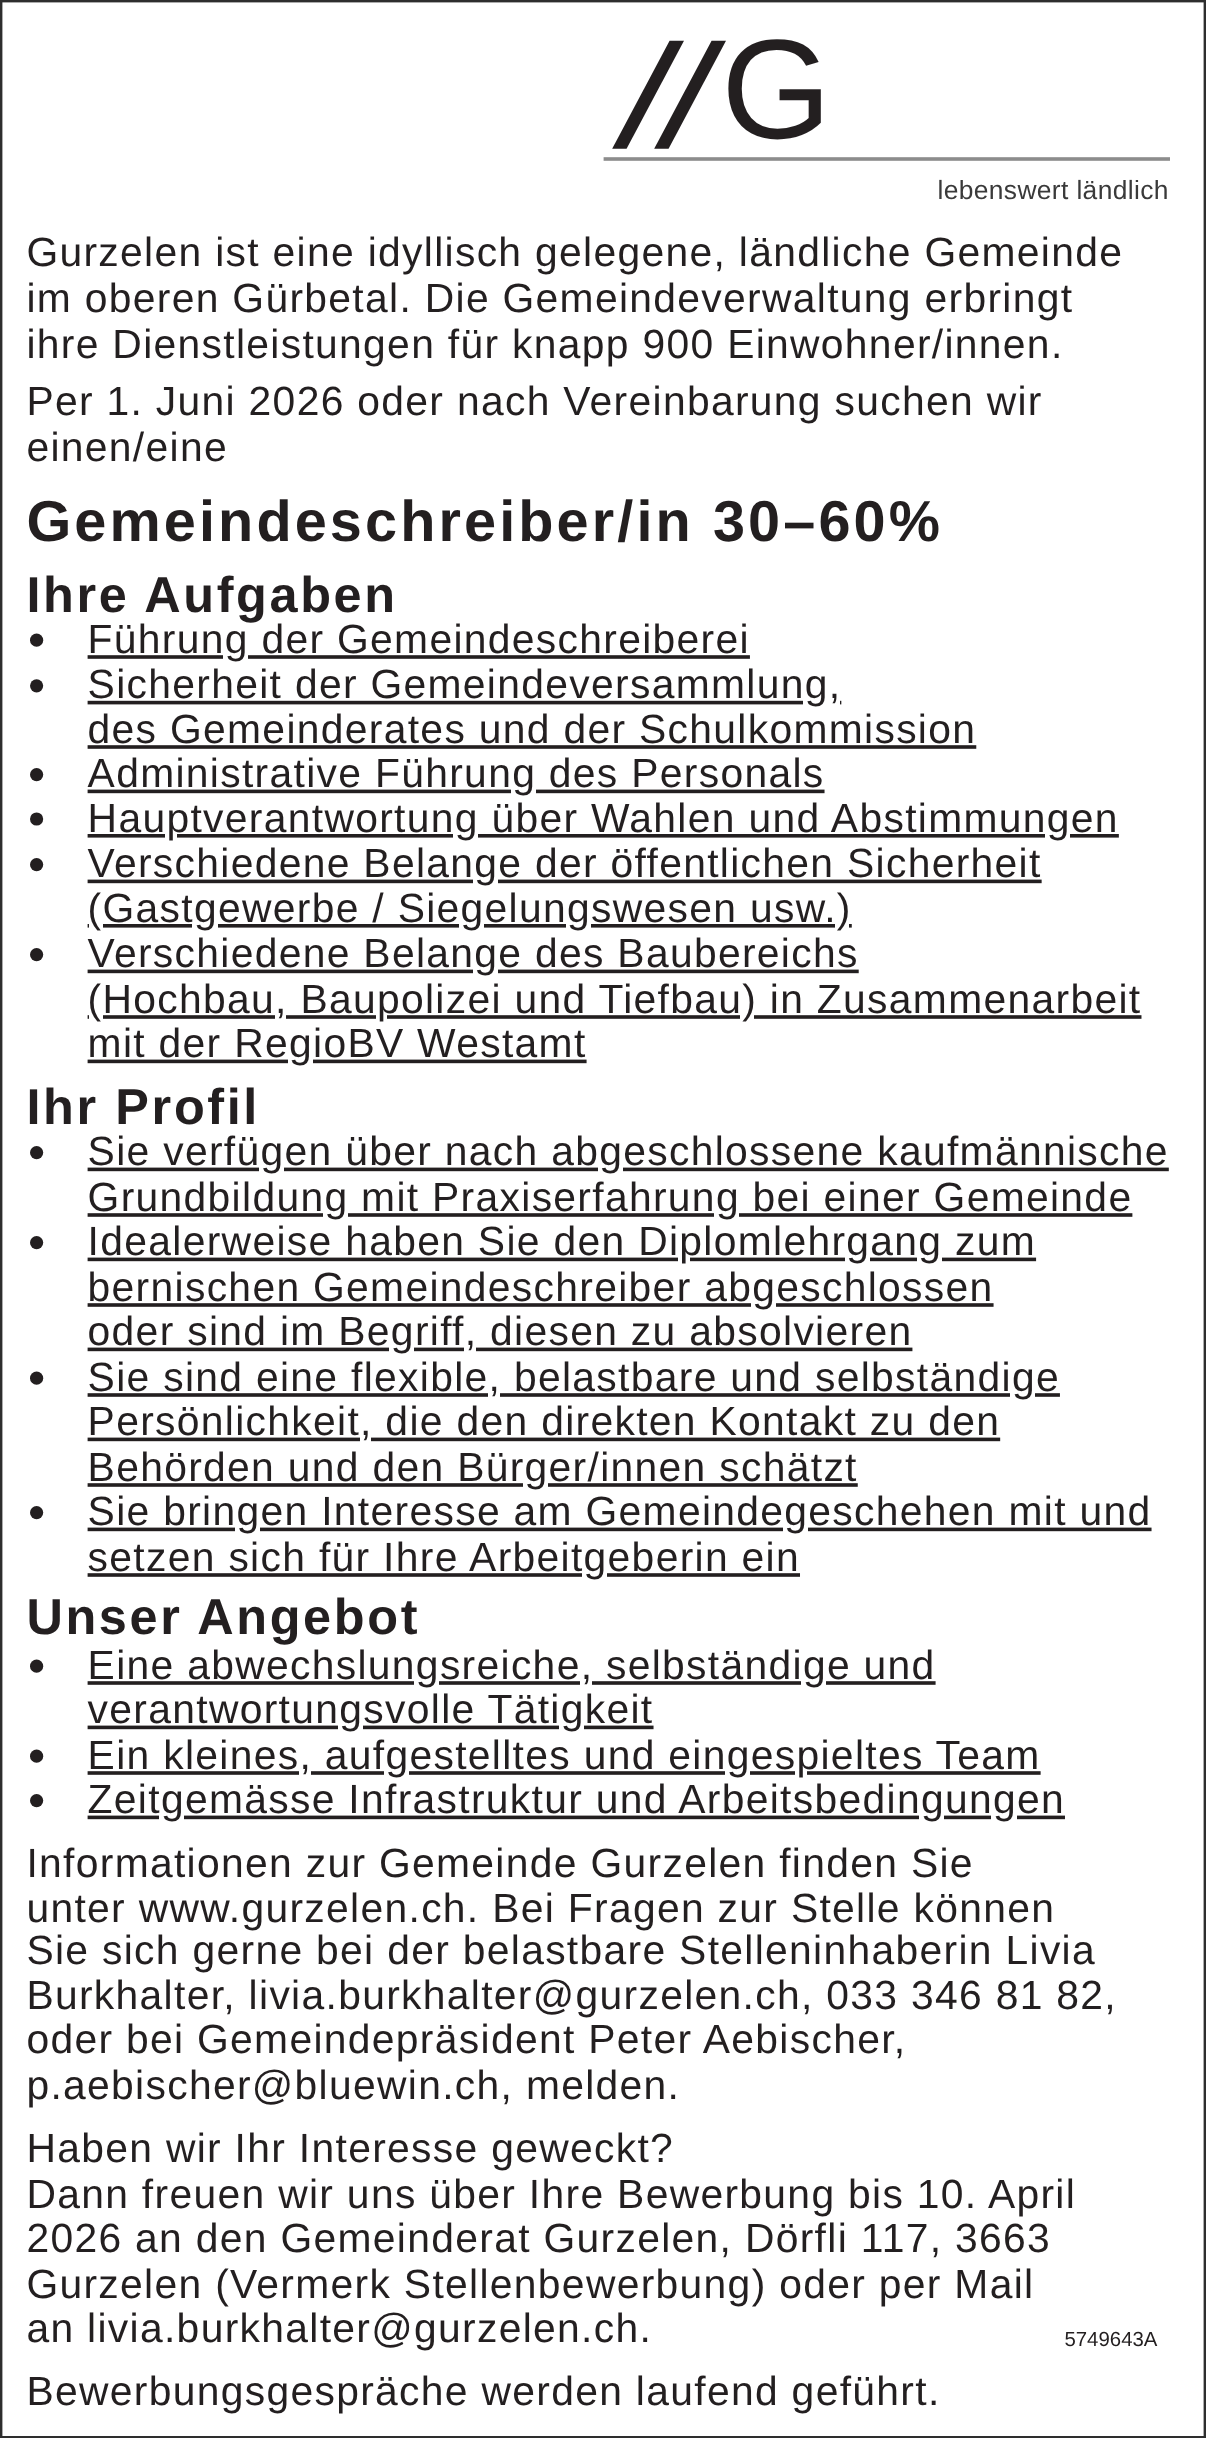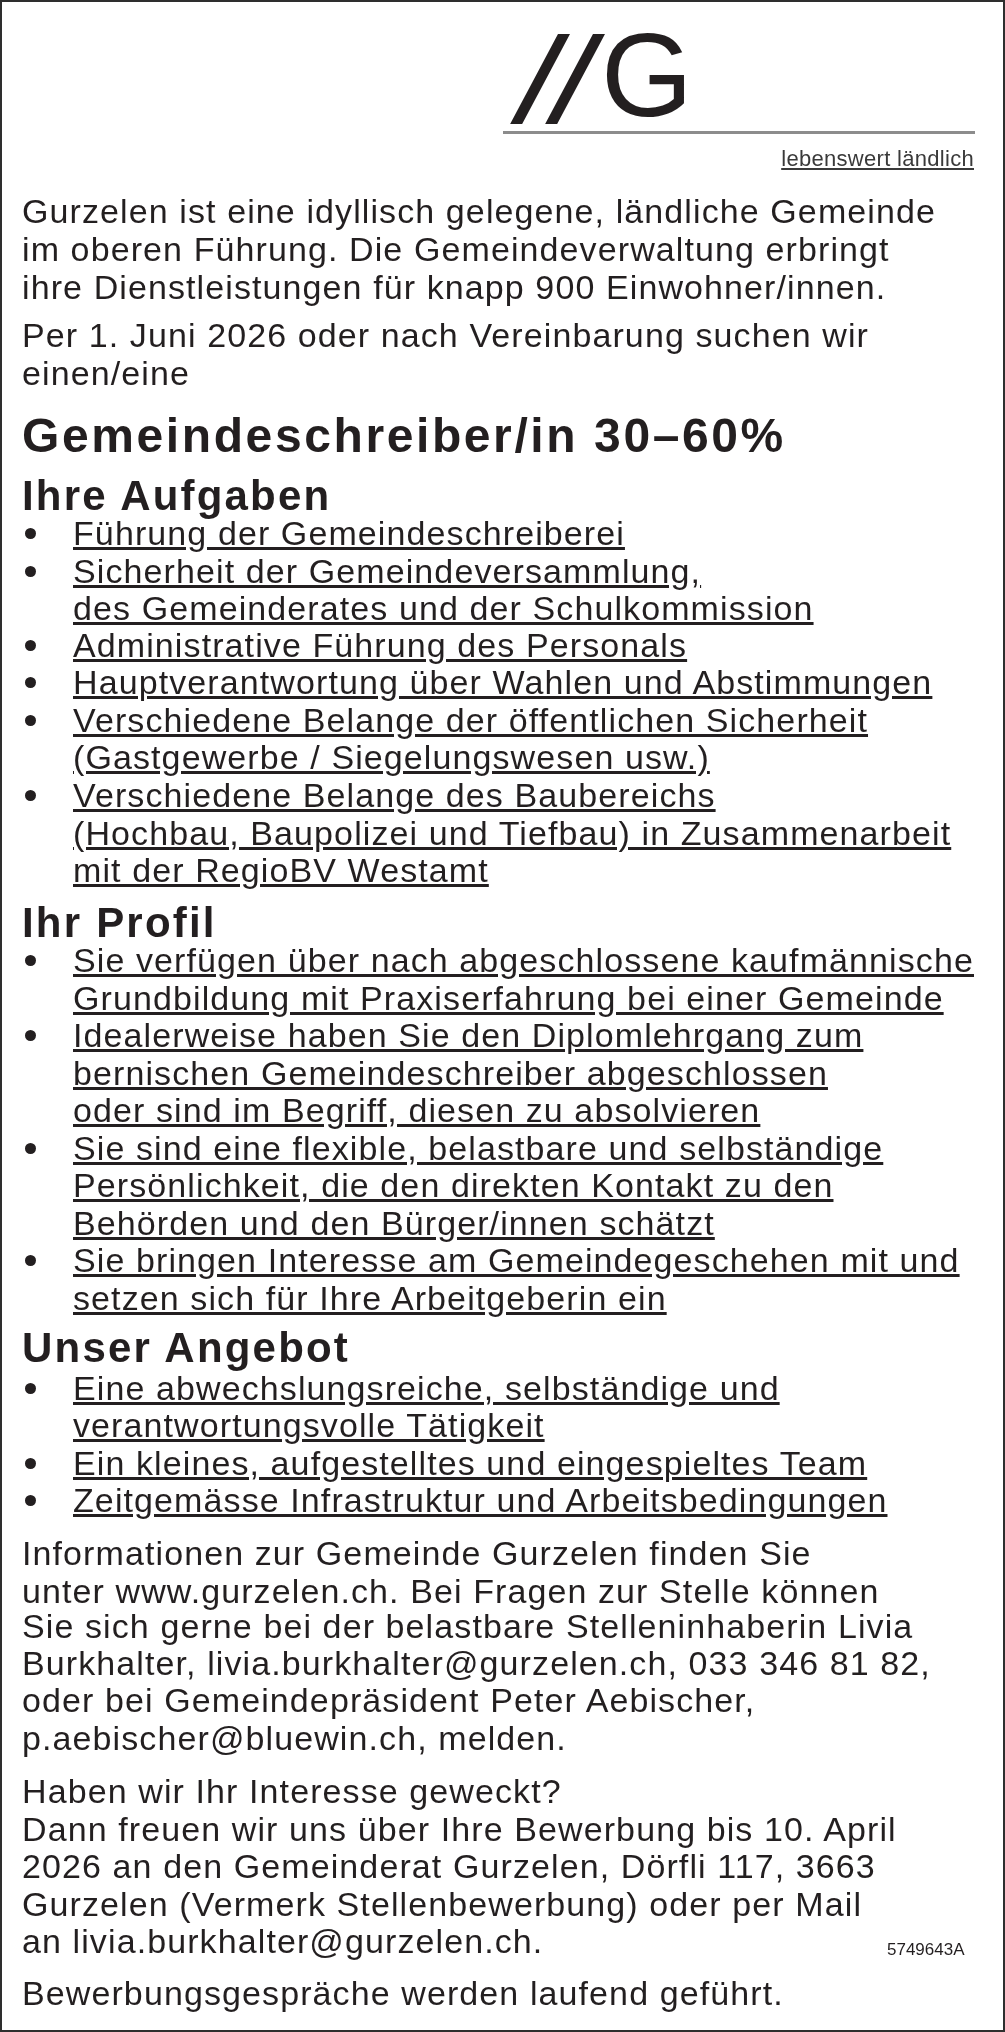--- a/index.html
+++ b/index.html
@@ -19,39 +19,39 @@
   
   .logo { position: absolute; left: 500px; top: 14px; width: 480px; height: 160px; }
   .slash { position: absolute; top: 20px; width: 12px; height: 90px; background: #231f20;
            transform-origin: top left; transform: skewX(-28deg); }
   .logo-g { position: absolute; left: 101px; top: 2px; font-size: 118px; line-height: 118px;
             color: #231f20; letter-spacing: 0; }
   .logo-rest { position: absolute; left: 188px; top: 42px; font-size: 62px; line-height: 62px;
                color: #231f20; letter-spacing: 2.5px; }
   .logo-rule { position: absolute; left: 3px; top: 117px; width: 472px; height: 3px; background: #8c8c8c; }
   .logo-tag { position: absolute; right: 6px; top: 132px; font-size: 22px; line-height: 26px;
-              color: #3a3a3a; letter-spacing: 0.3px; white-space: nowrap; text-decoration: underline; }
+              color: #3a3a3a; letter-spacing: 0.3px; white-space: nowrap; }
   .ref { position: absolute; left: 887px; top: 1940px; font-size: 17px; line-height: 20px;
          color: #231f20; letter-spacing: 0; white-space: nowrap; }
 </style>
 </head>
 <body>
 
 <div class="frame"></div>
 
 <div class="logo">
   <div class="slash" style="left:58px;"></div>
   <div class="slash" style="left:93px;"></div>
   <div class="logo-g">G</div>
   <div class="logo-rule"></div>
   <div class="logo-tag">lebenswert ländlich</div>
 </div>
 
 <div class="line" style="top:192px">Gurzelen ist eine idyllisch gelegene, ländliche Gemeinde</div>
-<div class="line" style="top:230px">im oberen Führung. Die Gemeindeverwaltung erbringt</div>
+<div class="line" style="top:230px">im oberen Gürbetal. Die Gemeindeverwaltung erbringt</div>
 <div class="line" style="top:268px">ihre Dienstleistungen für knapp 900 Einwohner/innen.</div>
 
 <div class="line" style="top:316px">Per 1. Juni 2026 oder nach Vereinbarung suchen wir</div>
 <div class="line" style="top:354px">einen/eine</div>
 
 <div class="title" style="top:412px">Gemeindeschreiber/in 30–60%</div>
 
 <div class="h2" style="top:477px">Ihre Aufgaben</div>
 
 <div class="bullet" style="top:528px"></div>

